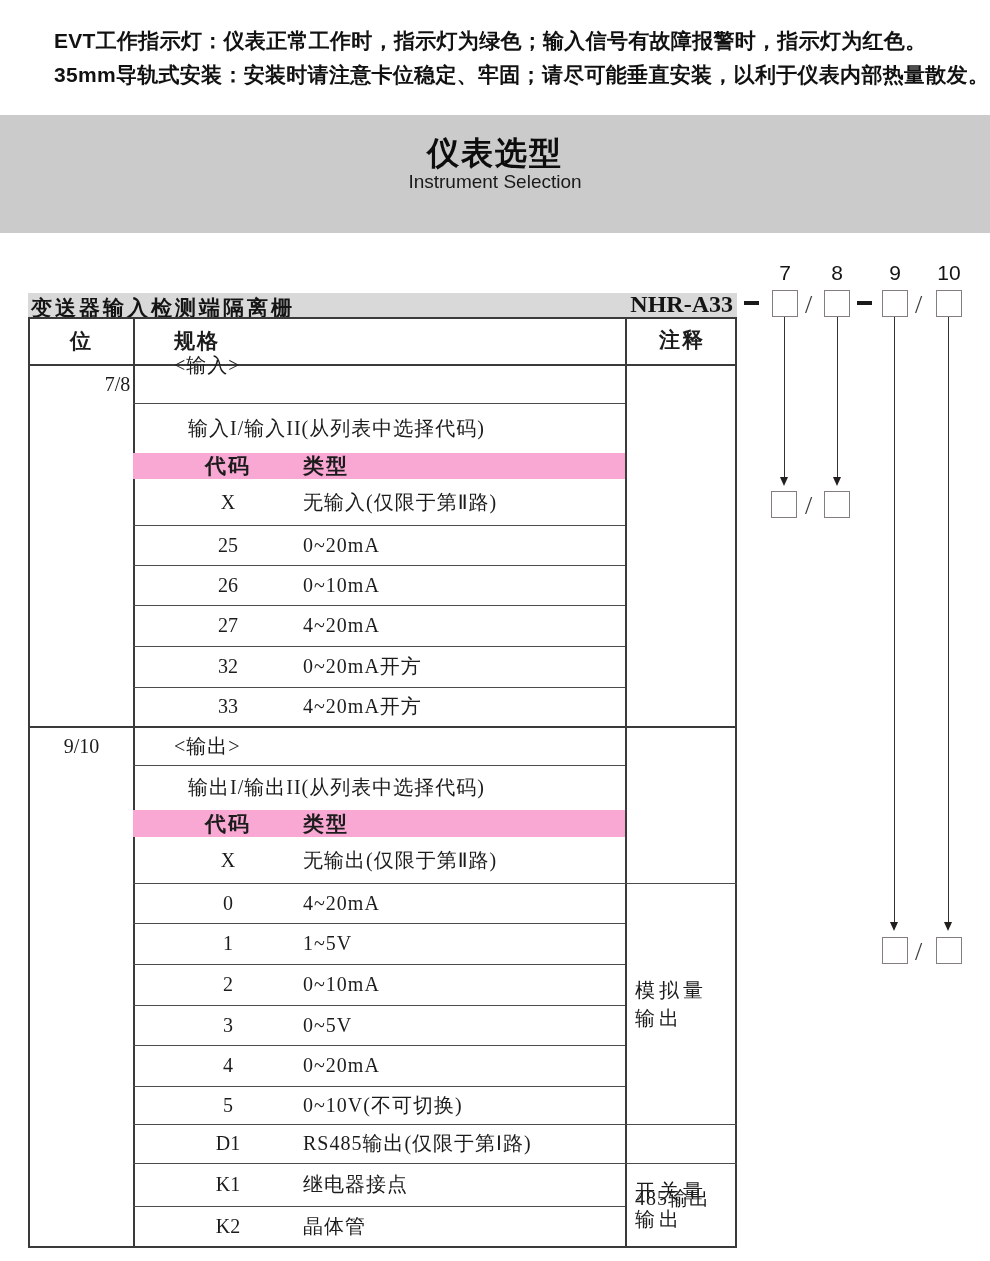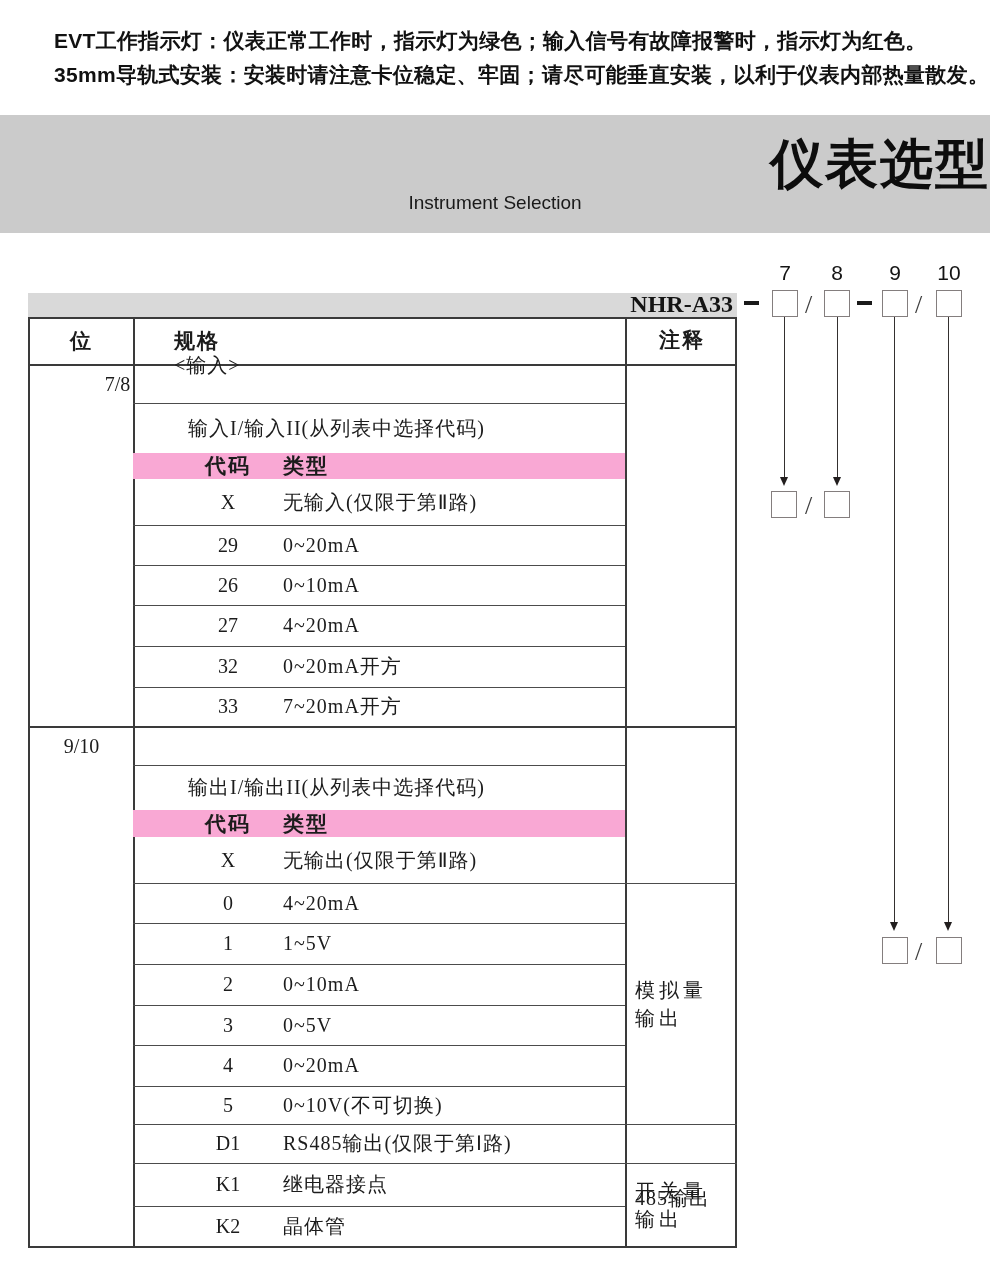--- a/index.html
+++ b/index.html
@@ -6,22 +6,22 @@
   .page{position:relative;width:990px;height:1261px;background:#ffffff;overflow:hidden;
         font-family:"Liberation Serif",serif;color:#1c1c1c;}
 
   
   .note-line{position:absolute;left:54px;white-space:nowrap;
              font-family:"Liberation Sans",sans-serif;font-weight:700;
              font-size:21px;color:#111;letter-spacing:0.3px;}
 
   
   .banner{position:absolute;left:0;top:115px;width:990px;height:118px;background:#cbcbcb;text-align:center;}
-  .banner-title{font-family:"Liberation Sans",sans-serif;font-weight:700;font-size:53px;
-                line-height:1.0;margin-top:22px;letter-spacing:2px;color:#0d0d0d;text-align:right;}
+  .banner-title{font-family:"Liberation Sans",sans-serif;font-weight:700;font-size:32px;
+                line-height:1.0;margin-top:22px;letter-spacing:2px;color:#0d0d0d;}
   .banner-sub{font-family:"Liberation Sans",sans-serif;font-size:19px;margin-top:2px;color:#1a1a1a;}
 
   
   .title-band{position:absolute;left:28px;top:293px;width:709px;height:25px;background:#d9d9d9;}
   .tbl-title{position:absolute;left:3px;top:1px;font-size:21px;font-weight:700;
              letter-spacing:3px;white-space:nowrap;color:#141414;}
   .tbl-model{position:absolute;right:4px;top:-2px;font-size:24px;font-weight:700;color:#141414;}
 
   
   .hl{position:absolute;background:#3a3a3a;height:2px;}
@@ -30,21 +30,21 @@
 
   
   .pcell{position:absolute;left:30px;width:103px;display:flex;align-items:center;
          justify-content:center;font-size:20px;}
   .hdrcell{font-weight:700;font-size:21px;letter-spacing:2px;}
   .srow{position:absolute;left:133px;width:492px;display:flex;align-items:center;
         padding-left:41px;box-sizing:border-box;font-size:20px;letter-spacing:1px;white-space:nowrap;}
   .crow{position:absolute;left:133px;width:492px;display:flex;align-items:center;}
   .crow .code{display:inline-block;width:110px;margin-left:40px;text-align:center;
               font-size:20px;flex:none;}
-  .crow .ctype{display:inline-block;margin-left:0;font-size:20px;letter-spacing:1px;white-space:nowrap;}
+  .crow .ctype{display:inline-block;margin-left:20px;font-size:20px;letter-spacing:1px;white-space:nowrap;}
   .gray-band{background:#f9a8d4;}
   .gray-band .code,.gray-band .ctype{font-weight:700;letter-spacing:2px;font-size:21px;}
   .ncell{position:absolute;left:627px;width:110px;display:flex;flex-direction:column;
          justify-content:center;align-items:flex-start;padding-left:8px;box-sizing:border-box;
          font-size:20px;letter-spacing:4px;line-height:1.4;}
   .ncell.tight{letter-spacing:1px;}
   .ncell.hcenter{align-items:center;padding-left:0;}
 
   
   .digit{position:absolute;top:261px;width:26px;text-align:center;
@@ -64,20 +64,21 @@
 
   <div class="note-line" style="top:27px;">EVT工作指示灯：仪表正常工作时，指示灯为绿色；输入信号有故障报警时，指示灯为红色。</div>
   <div class="note-line" style="top:61px;">35mm导轨式安装：安装时请注意卡位稳定、牢固；请尽可能垂直安装，以利于仪表内部热量散发。</div>
 
   <div class="banner">
     <div class="banner-title">仪表选型</div>
     <div class="banner-sub">Instrument Selection</div>
   </div>
 
   <div class="title-band">
+    <span class="tbl-title">变送器输入检测端隔离栅</span>
     <span class="tbl-model">NHR-A33</span>
   </div>
 
   <div class="vl" style="left:28px;top:317px;height:931px;"></div>
   <div class="vl" style="left:133px;top:317px;height:931px;"></div>
   <div class="vl" style="left:625px;top:317px;height:931px;"></div>
   <div class="vl" style="left:735px;top:317px;height:931px;"></div>
 
   <div class="hl" style="left:28px;top:317px;width:709px;"></div>
   <div class="hl" style="left:28px;top:364px;width:709px;"></div>
@@ -113,41 +114,42 @@
   <div class="crow gray-band" style="top:453px;height:26px;">
     <span class="code">代码</span>
     <span class="ctype">类型</span>
   </div>
 
   <div class="crow" style="top:479px;height:46px;">
     <span class="code">X</span>
     <span class="ctype">无输入(仅限于第Ⅱ路)</span>
   </div>
   <div class="crow" style="top:525px;height:40px;">
-    <span class="code">29</span>
+    <span class="code">25</span>
     <span class="ctype">0~20mA</span>
   </div>
   <div class="crow" style="top:565px;height:40px;">
     <span class="code">26</span>
     <span class="ctype">0~10mA</span>
   </div>
   <div class="crow" style="top:605px;height:41px;">
     <span class="code">27</span>
     <span class="ctype">4~20mA</span>
   </div>
   <div class="crow" style="top:646px;height:41px;">
     <span class="code">32</span>
     <span class="ctype">0~20mA开方</span>
   </div>
   <div class="crow" style="top:687px;height:39px;">
     <span class="code">33</span>
-    <span class="ctype">7~20mA开方</span>
+    <span class="ctype">4~20mA开方</span>
   </div>
 
   <div class="pcell" style="top:727px;height:38px;">9/10</div>
+  <div class="srow" style="top:727px;height:38px;">&lt;输出&gt;</div>
   <div class="srow" style="top:765px;height:45px;padding-left:55px;">输出I/输出II(从列表中选择代码)</div>
 
   <div class="crow gray-band" style="top:810px;height:27px;">
     <span class="code">代码</span>
     <span class="ctype">类型</span>
   </div>
 
   <div class="crow" style="top:837px;height:46px;">
     <span class="code">X</span>
     <span class="ctype">无输出(仅限于第Ⅱ路)</span>

